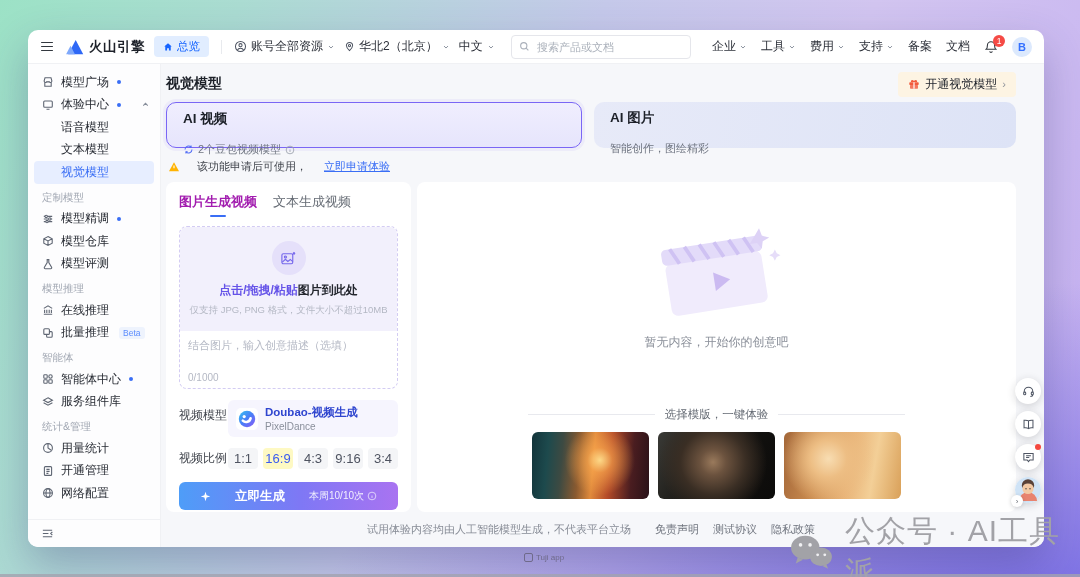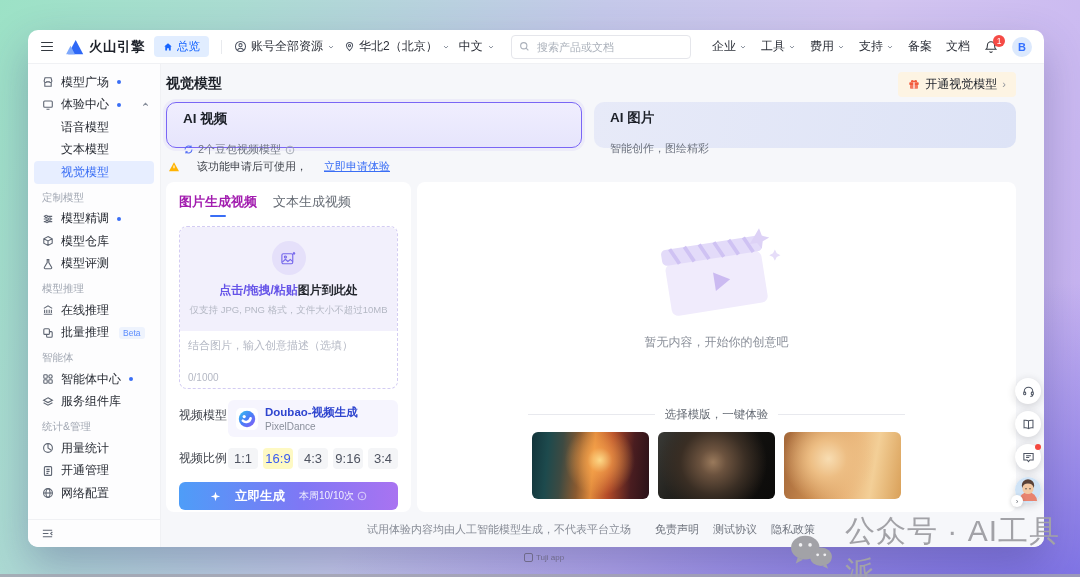--- a/index.html
+++ b/index.html
@@ -108,21 +108,21 @@
   .model-name{font-size:11.5px;color:#2f45cf;font-weight:600;}
   .model-engine{font-size:10px;color:#8a8f9b;}
   .ratio-row{align-items:center;}
   .ratio-chips{display:flex;gap:5px;flex:1;}
   .chip{flex:1;height:21px;background:#f4f5f7;border-radius:4px;font-size:13px;color:#4e5360;
     display:flex;align-items:center;justify-content:center;cursor:pointer;}
   .chip.active{background:#fef9c3;color:#3a5bf0;font-weight:normal;}
   .ratio-row .row-label{padding-top:0;}
   .generate-btn{margin-top:13px;height:28px;border-radius:6px;
     background:linear-gradient(90deg,#4e9df8,#7e78f5 55%,#a973f1);
-    color:#fff;display:flex;align-items:center;justify-content:center;gap:14px;cursor:pointer;}
+    color:#fff;display:flex;align-items:center;justify-content:center;gap:24px;cursor:pointer;}
   .gen-label{font-size:12.5px;font-weight:bold;}
   .gen-quota{font-size:10px;opacity:.88;display:flex;align-items:center;gap:3px;}
   
   .empty-wrap{margin-top:34px;display:flex;flex-direction:column;align-items:center;}
   .empty-text{font-size:12px;color:#8a8f99;margin-top:6px;}
   .templates{position:absolute;bottom:13px;left:0;right:0;display:flex;flex-direction:column;
     align-items:center;gap:10px;}
   .tpl-divider{display:flex;align-items:center;gap:10px;width:63%;}
   .tpl-divider .line{flex:1;height:1px;background:#e8e9ee;}
   .tpl-title{font-size:11.5px;color:#646a73;}

